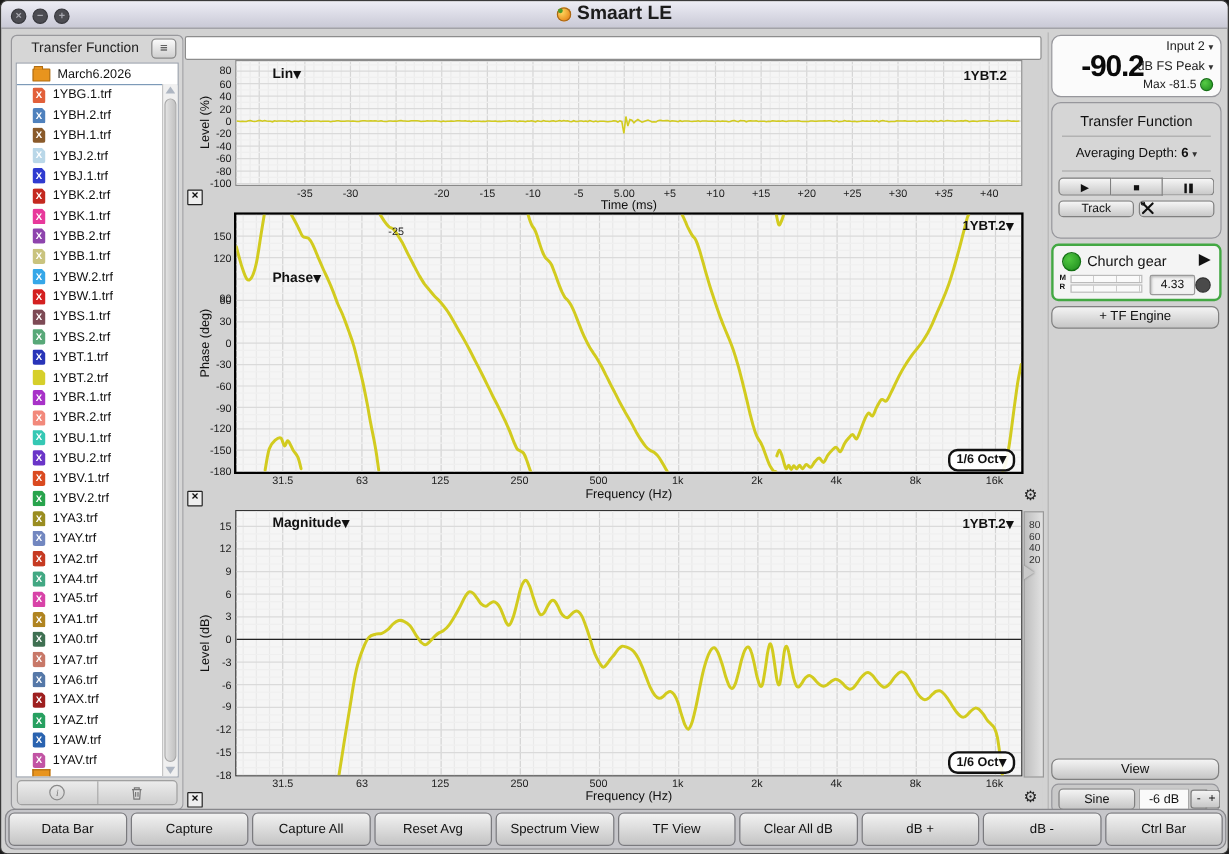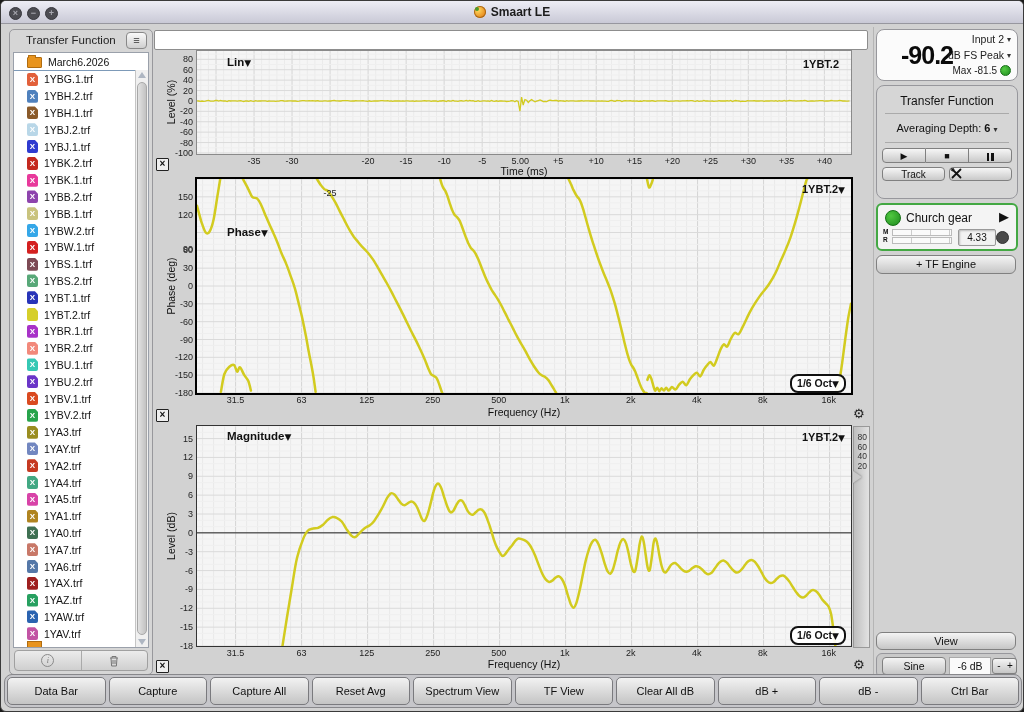--- a/index.html
+++ b/index.html
@@ -6,21 +6,21 @@
   *{box-sizing:content-box;}
   body{font-family:"Liberation Sans","DejaVu Sans",sans-serif;-webkit-font-smoothing:antialiased;}
   .window{position:relative;width:1022px;height:710px;margin:0 auto;background:#d2d2d2;border:1px solid #3a3a3a;border-radius:6px;overflow:hidden;}
   
   .titlebar{position:absolute;left:0;top:0;width:100%;height:22px;background:linear-gradient(#ededf5,#c9c9d6);border-bottom:1px solid #97979f;}
   .tl{position:absolute;top:6px;width:11px;height:11px;border-radius:50%;background:#4c4c52;border:1px solid #38383e;color:#a8a8b0;font-size:9px;line-height:11px;text-align:center;font-weight:bold;}
   .tl.c{left:8px}.tl.m{left:26px}.tl.z{left:44px}
   .title-wrap{position:absolute;left:0;top:0;width:100%;height:22px;display:flex;align-items:center;justify-content:center;gap:5px;}
   .app-ico{width:12px;height:12px;border-radius:50%;background:radial-gradient(circle at 35% 35%,#ffd95e,#e88a1e 70%,#b85f10);box-shadow:inset 0 0 0 1px #a86818;position:relative;}
   .app-ico::after{content:"";position:absolute;left:1px;top:1px;width:4px;height:4px;border-radius:50%;background:#4d9a2a;}
-  .app-title{font-size:12px;font-weight:bold;color:#1c1c1c;}
+  .app-title{font-size:16px;font-weight:bold;color:#1c1c1c;}
   
   .sidebar{position:absolute;left:8px;top:28px;width:142px;height:644px;background:#d6d6d6;border:1px solid #98989c;border-radius:5px;}
   .sb-head{position:relative;height:21px;}
   .sb-title{position:absolute;left:16px;top:4px;font-size:11.5px;color:#222;}
   .sb-menu{position:absolute;right:5px;top:2px;width:19px;height:15px;border:1px solid #888;border-radius:4px;background:linear-gradient(#fafafa,#cfcfcf);font-size:11px;line-height:14px;text-align:center;color:#333;}
   .sb-list{position:absolute;left:3px;top:22px;right:3px;bottom:26px;background:#fff;border:1px solid #9aa0aa;overflow:hidden;}
   .folder-row{position:relative;height:17px;border-bottom:1px solid #7d9ab8;display:flex;align-items:center;gap:6px;padding-left:13px;font-size:10.5px;color:#111;}
   .folder-ico{width:13px;height:9px;background:#e8941e;border:1px solid #b06c10;border-radius:1px;position:relative;margin-top:2px;}
   .folder-ico::before{content:"";position:absolute;left:0;top:-3px;width:6px;height:2px;background:#e8941e;border:1px solid #b06c10;border-bottom:none;border-radius:1px 1px 0 0;}
   .file-row{height:16.8px;display:flex;align-items:center;gap:6px;padding-left:13px;font-size:10.5px;color:#111;}

